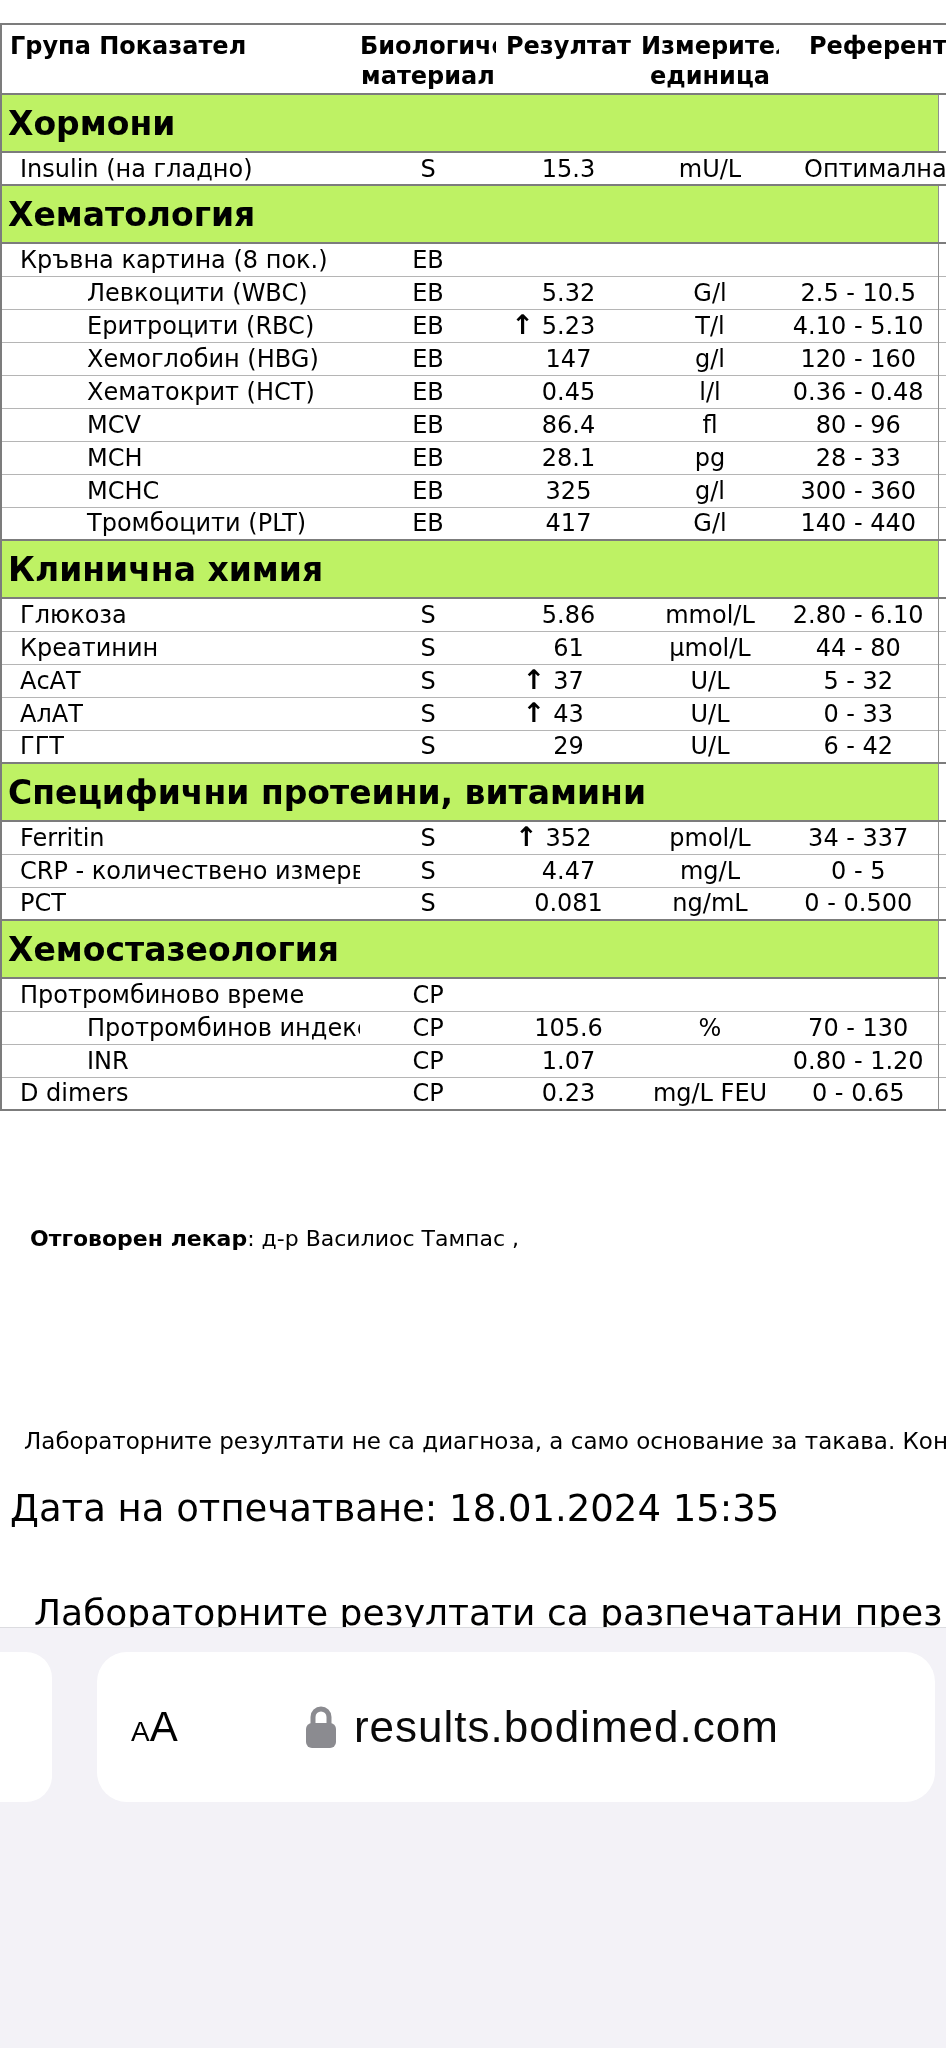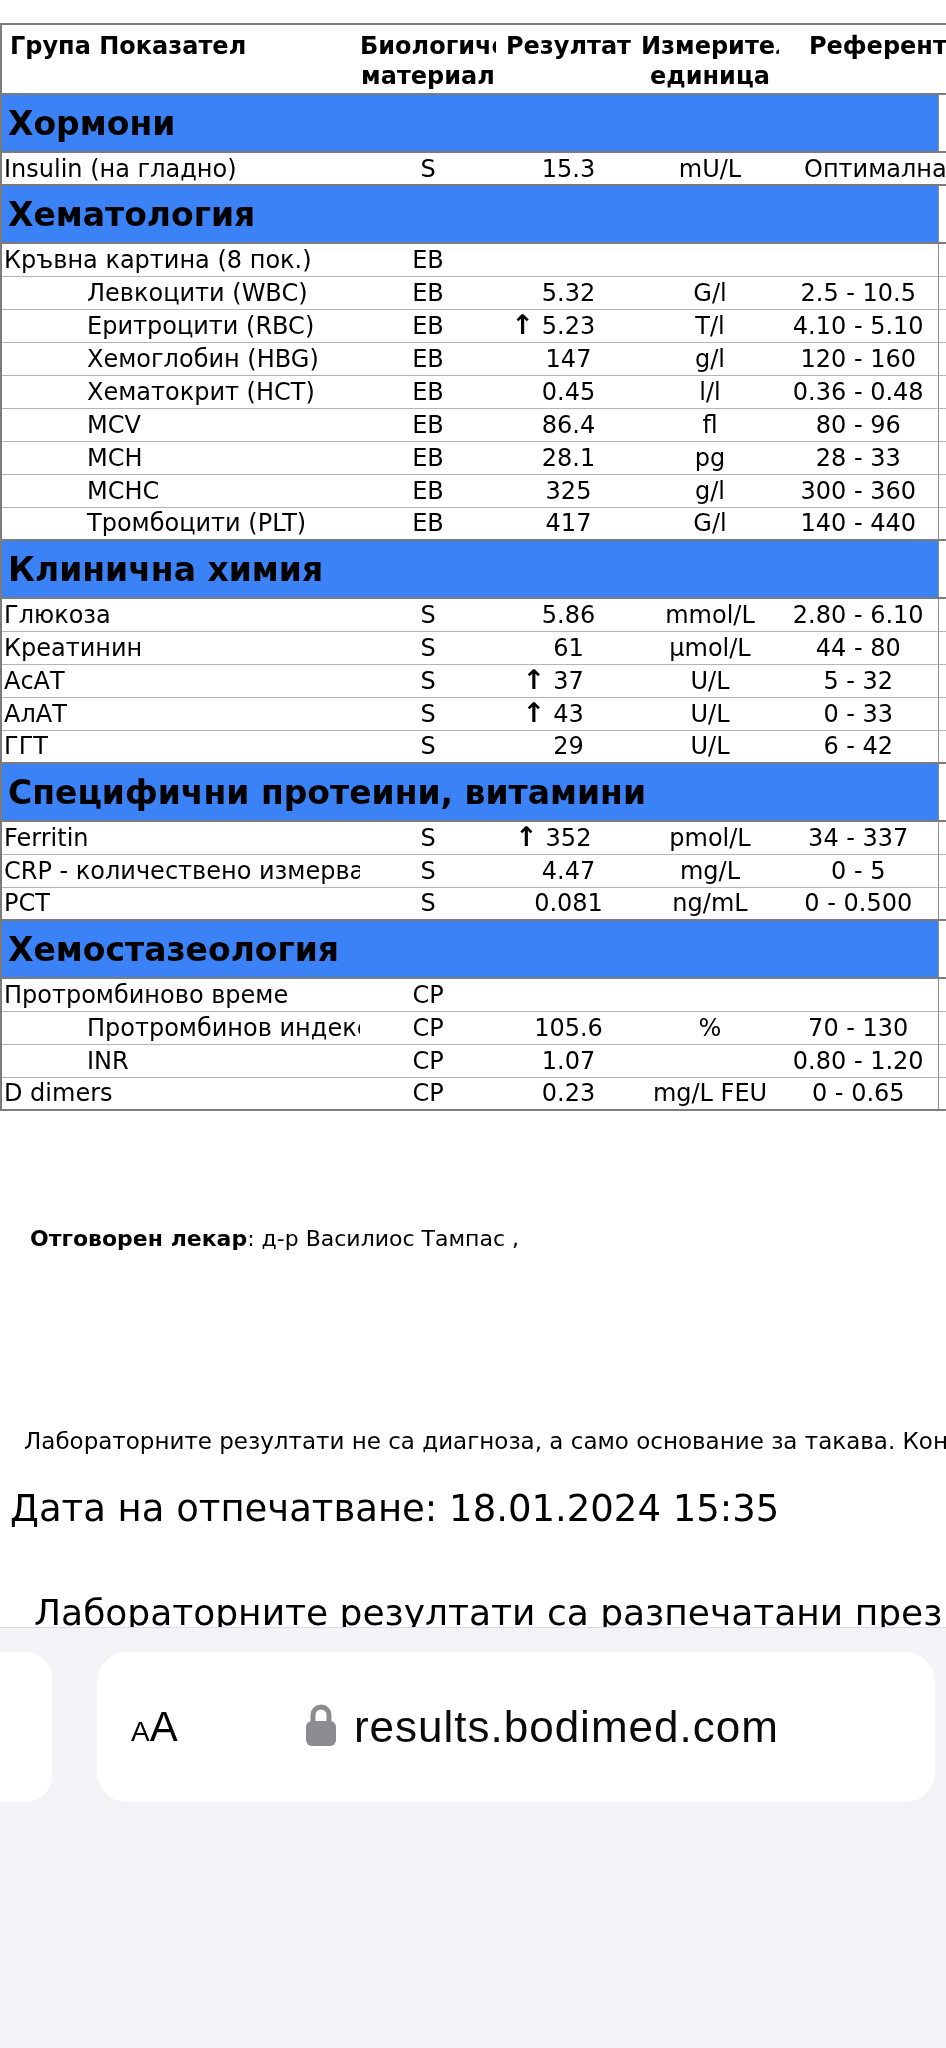--- a/index.html
+++ b/index.html
@@ -15,27 +15,27 @@
     border:2px solid #7c7c7c; border-right:none;
   }
   table.lab th, table.lab td { font-size:24px; white-space:nowrap; overflow:hidden; }
   tr.header th {
     font-weight:bold; vertical-align:top; padding-top:6px; line-height:30px;
     border-bottom:2px solid #7c7c7c; height:70px; text-align:center; white-space:normal;margin-top:17px;
   }
   tr.header th.h-group { text-align:left; padding-left:8px; white-space:nowrap; }
   tr.header th.h-ref { white-space:nowrap; }
   tr.band td {
-    background:#3b82f6; border-top:2px solid #7c7c7c; border-bottom:2px solid #7c7c7c;
+    background:#bef264; border-top:2px solid #7c7c7c; border-bottom:2px solid #7c7c7c;
     height:58px; font-size:33px; font-weight:bold; padding-left:6px;
   }
   tr.band td.cell-end { background:#ffffff; }
   tr.row td { height:33px; border-top:1px solid #b5b5b5; vertical-align:middle; }
   tr.row:first-of-type td { border-top:none; }
-  td.cell-name { padding-left:2px; white-space:normal; line-height:30px; }
+  td.cell-name { padding-left:18px; white-space:normal; line-height:30px; }
   td.cell-name.indent { padding-left:85px; }
   td.cell-material, td.cell-result, td.cell-unit, td.cell-ref { text-align:center; }
   td.cell-ref.ref-left { text-align:left; padding-left:25px; }
   td.cell-end { border-left:1px solid #8f8f8f; background:#fff; }
   .res-wrap { position:relative; display:inline-block; }
   .flag-up {
     position:absolute; right:calc(100% + 10px); top:-3px;
     font-weight:bold; font-size:27px; letter-spacing:-2px;
   }
   
@@ -54,21 +54,21 @@
     background:#ffffff; border-radius:26px;
   }
   .url-bar {
     position:absolute; top:24px; left:97px; width:838px; height:150px;
     background:#ffffff; border-radius:30px; display:flex; align-items:center;
     border:none; cursor:pointer;
   }
   .aa-btn { margin-left:34px; display:flex; align-items:baseline; color:#000; }
   .aa-small { font-size:28px; }
   .aa-big { font-size:42px; }
-  .url-center { margin:0 auto; display:flex; gap:16px; padding-right:30px; }
+  .url-center { margin:0 auto; display:flex; align-items:center; gap:16px; padding-right:30px; }
   .url-text { font-size:44px; letter-spacing:1px; color:#0a0a0a; }
 </style>
 </head>
 <body>
 
 <div class="report">
   <table class="lab">
     <colgroup>
       <col style="width:359px">
         <col style="width:136px">

